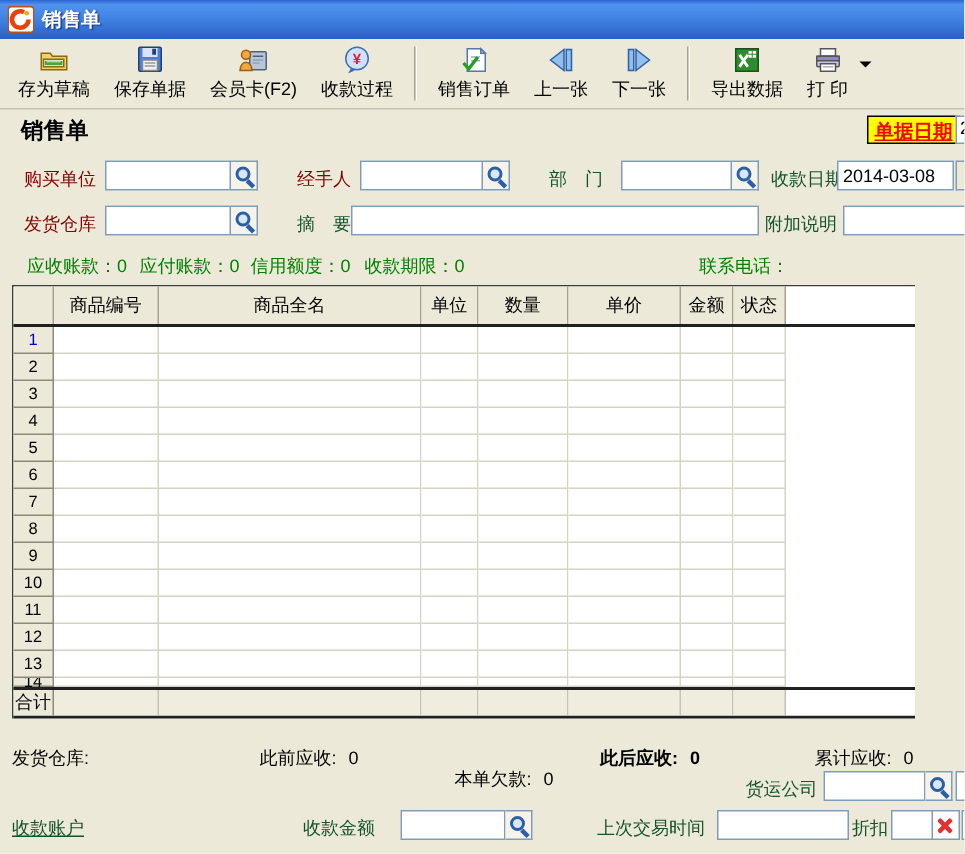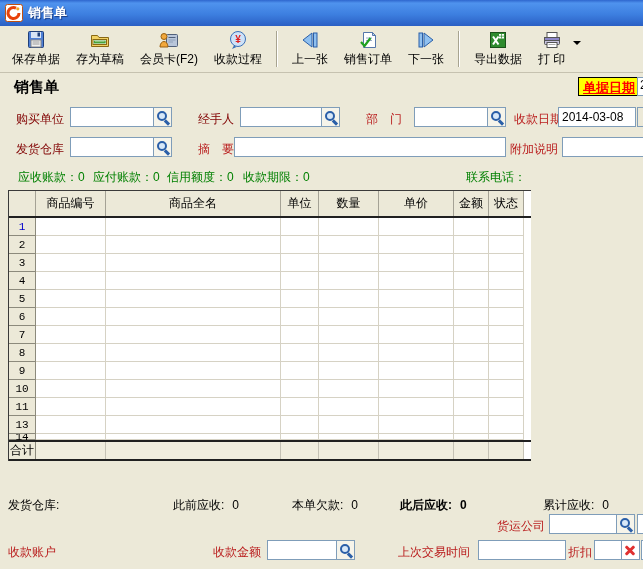--- a/index.html
+++ b/index.html
@@ -25,21 +25,21 @@
     border-top:4px solid #000; margin:0 8px 12px 0; cursor:pointer; }
 
   
   .page-title { position:absolute; left:14px; top:78px; font-size:15px; font-weight:bold; color:#000; }
   .doc-date-btn { position:absolute; left:578px; top:77px; height:19px; background:#FFFF00; color:#FF0000;
     border:1px solid #000; font-size:13px; font-weight:bold; padding:1px 4px; text-decoration:underline; cursor:pointer; }
   .doc-date-clip { position:absolute; left:637px; top:77px; width:10px; height:19px; background:#FFF;
     border:1px solid #7F9DB9; font-size:12px; padding-left:2px; overflow:hidden; }
 
   
-  .lbl { position:absolute; font-size:12px; color:#b91c1c; white-space:pre; }
+  .lbl { position:absolute; font-size:12px; color:#14532d; white-space:pre; }
   .lbl.req { color:#800000; }
   .ipt-group { position:absolute; display:flex; height:20px; }
   .ipt { height:20px; border:1px solid #7F9DB9; background:#FFF; font-size:12px; padding:1px 3px;
     font-family:inherit; color:#000; outline:none; }
   .lens-btn { width:18px; height:20px; border:1px solid #7F9DB9; border-left:none; background:#F6F4EA;
     display:flex; align-items:center; justify-content:center; cursor:pointer; }
   .lens { position:relative; width:14px; height:14px; }
   .lens::before { content:''; position:absolute; left:1px; top:1px; width:6px; height:6px;
     border:2px solid #2B5FA8; border-radius:50%; background:#D8E8F8; }
   .lens::after { content:''; position:absolute; left:9px; top:9px; width:6px; height:2.5px;
@@ -51,22 +51,22 @@
   .xbtn::before { transform:rotate(45deg); }
   .xbtn::after  { transform:rotate(-45deg); }
   .dd-clip { position:absolute; left:637px; top:107px; width:10px; height:20px; background:#ECE9D8;
     border:1px solid #7F9DB9; cursor:pointer; }
   .cut-box { position:absolute; background:#FFF; border:1px solid #7F9DB9; overflow:hidden; font-size:12px; }
 
   .stats-row { position:absolute; left:0; top:169px; width:643px; height:14px; }
   .stat { position:absolute; font-size:12px; color:#008000; white-space:nowrap; }
 
   
-  .tbl { position:absolute; left:8px; top:190px; width:523px; background:#FFF;
-    border-left:1px solid #3A3A3A; border-top:1px solid #3A3A3A;font-family:Liberation Mono, monospace; }
+  .tbl { position:absolute; left:8px; top:190px; width:602px; background:#FFF;
+    border-left:1px solid #3A3A3A; border-top:1px solid #3A3A3A; }
   .tbl-header { display:flex; height:27px; border-bottom:2px solid #202020; }
   .th { background:#ECE9D8; border-right:1px solid #A5A295; display:flex; align-items:center;
     justify-content:center; font-size:12px; color:#000; }
   .th-filler { background:#FFF; flex:1; }
   .tbl-row { display:flex; height:18px; }
   .tbl-row.sliver { height:6px; overflow:hidden; }
   .num { background:#ECE9D8; border-right:1px solid #8C8A7C; border-bottom:1px solid #8C8A7C;
     display:flex; align-items:center; justify-content:center; font-size:11px; color:#000; cursor:pointer; }
   .num.active { color:#0000CC; }
   .cell { background:#FFF; border-right:1px solid #D6D2C4; border-bottom:1px solid #D6D2C4; cursor:text; }
@@ -95,44 +95,44 @@
           <circle cx="12.8" cy="4.8" r="1.6" fill="#F5A623"></circle>
         </svg>
       </span>
     <span class="title-text">销售单</span>
   </div>
 
   <div class="toolbar" id="toolbar">
       <div class="tb-btn">
         <span class="tb-icon">
           <svg width="22" height="20" viewBox="0 0 22 20">
+            <path d="M2.5 5.5h6l1.5 2h9.5v9H2.5z" fill="#F2D264" stroke="#8A6914"></path>
+            <rect x="4" y="9.5" width="13.5" height="5" fill="#FFF" stroke="#8A6914"></rect>
+            <rect x="4.8" y="10.5" width="11.9" height="3" fill="#49A33A"></rect>
+            <line x1="6" y1="11.2" x2="15.5" y2="11.2" stroke="#E8F5E0" stroke-width="0.6"></line>
+          </svg>
+        </span>
+        <span class="tb-label">存为草稿</span>
+      </div>
+      <div class="tb-btn">
+        <span class="tb-icon">
+          <svg width="22" height="20" viewBox="0 0 22 20">
             <rect x="3.5" y="1.5" width="15" height="16" rx="1" fill="#4E7FD6" stroke="#1F3F7A"></rect>
             <rect x="6" y="2" width="10" height="6" fill="#D8E4F5"></rect>
             <rect x="12.5" y="2.5" width="2.5" height="4" fill="#1F3F7A"></rect>
             <rect x="6" y="10" width="10" height="7" fill="#F0F0F0" stroke="#888"></rect>
             <line x1="7.5" y1="12" x2="14.5" y2="12" stroke="#999"></line>
             <line x1="7.5" y1="14" x2="14.5" y2="14" stroke="#999"></line>
           </svg>
         </span>
         <span class="tb-label">保存单据</span>
       </div>
       <div class="tb-btn">
         <span class="tb-icon">
           <svg width="22" height="20" viewBox="0 0 22 20">
-            <path d="M2.5 5.5h6l1.5 2h9.5v9H2.5z" fill="#F2D264" stroke="#8A6914"></path>
-            <rect x="4" y="9.5" width="13.5" height="5" fill="#FFF" stroke="#8A6914"></rect>
-            <rect x="4.8" y="10.5" width="11.9" height="3" fill="#49A33A"></rect>
-            <line x1="6" y1="11.2" x2="15.5" y2="11.2" stroke="#E8F5E0" stroke-width="0.6"></line>
-          </svg>
-        </span>
-        <span class="tb-label">存为草稿</span>
-      </div>
-      <div class="tb-btn">
-        <span class="tb-icon">
-          <svg width="22" height="20" viewBox="0 0 22 20">
             <rect x="8.5" y="4.5" width="11" height="12" rx="1" fill="#B9C6DA" stroke="#51607A"></rect>
             <line x1="10.5" y1="7.5" x2="17.5" y2="7.5" stroke="#51607A"></line>
             <line x1="10.5" y1="10" x2="17.5" y2="10" stroke="#8FA0B8"></line>
             <line x1="10.5" y1="12" x2="15" y2="12" stroke="#8FA0B8"></line>
             <circle cx="6" cy="6.5" r="3" fill="#F2A83C" stroke="#9A6010"></circle>
             <path d="M2 17c0-3.2 1.8-5.5 4-5.5s4 2.3 4 5.5z" fill="#F2A83C" stroke="#9A6010"></path>
           </svg>
         </span>
         <span class="tb-label">会员卡(F2)</span>
       </div>
@@ -143,37 +143,37 @@
             <path d="M7 15.5l-2 3.5 4.5-2z" fill="#3A70B8"></path>
             <text x="11" y="12.5" font-size="10" font-weight="bold" fill="#E02020" text-anchor="middle">¥</text>
           </svg>
         </span>
         <span class="tb-label">收款过程</span>
       </div>
       <span class="tb-sep"></span>
       <div class="tb-btn">
         <span class="tb-icon">
           <svg width="22" height="20" viewBox="0 0 22 20">
-            <polygon points="4,10 13,3 13,17" fill="#8FC0F0" stroke="#2B5FA8"></polygon>
-            <rect x="14.5" y="3" width="3.5" height="14" fill="#8FC0F0" stroke="#2B5FA8"></rect>
-          </svg>
-        </span>
-        <span class="tb-label">上一张</span>
-      </div>
-      <div class="tb-btn">
-        <span class="tb-icon">
-          <svg width="22" height="20" viewBox="0 0 22 20">
             <path d="M6.5 2.5h9l3 3v12h-12z" fill="#FFF" stroke="#5577AA"></path>
             <path d="M15.5 2.5v3h3z" fill="#C8D8F0" stroke="#5577AA"></path>
             <line x1="9" y1="8" x2="15" y2="8" stroke="#99AACC"></line>
             <line x1="9" y1="10.5" x2="15" y2="10.5" stroke="#99AACC"></line>
             <path d="M4 12l3.5 4 6-8" fill="none" stroke="#1FA11F" stroke-width="2.2"></path>
           </svg>
         </span>
         <span class="tb-label">销售订单</span>
+      </div>
+      <div class="tb-btn">
+        <span class="tb-icon">
+          <svg width="22" height="20" viewBox="0 0 22 20">
+            <polygon points="4,10 13,3 13,17" fill="#8FC0F0" stroke="#2B5FA8"></polygon>
+            <rect x="14.5" y="3" width="3.5" height="14" fill="#8FC0F0" stroke="#2B5FA8"></rect>
+          </svg>
+        </span>
+        <span class="tb-label">上一张</span>
       </div>
       <div class="tb-btn">
         <span class="tb-icon">
           <svg width="22" height="20" viewBox="0 0 22 20">
             <rect x="4" y="3" width="3.5" height="14" fill="#8FC0F0" stroke="#2B5FA8"></rect>
             <polygon points="18,10 9,3 9,17" fill="#8FC0F0" stroke="#2B5FA8"></polygon>
           </svg>
         </span>
         <span class="tb-label">下一张</span>
       </div>
@@ -387,20 +387,31 @@
         <div class="cell" style="width: 70px;"></div>
         <div class="cell" style="width: 175px;"></div>
         <div class="cell" style="width: 38px;"></div>
         <div class="cell" style="width: 60px;"></div>
         <div class="cell" style="width: 75px;"></div>
         <div class="cell" style="width: 35px;"></div>
         <div class="cell" style="width: 35px;"></div>
         <div class="row-filler"></div>
       </div>
       <div class="tbl-row">
+        <div class="num" style="width: 27px;">12</div>
+        <div class="cell" style="width: 70px;"></div>
+        <div class="cell" style="width: 175px;"></div>
+        <div class="cell" style="width: 38px;"></div>
+        <div class="cell" style="width: 60px;"></div>
+        <div class="cell" style="width: 75px;"></div>
+        <div class="cell" style="width: 35px;"></div>
+        <div class="cell" style="width: 35px;"></div>
+        <div class="row-filler"></div>
+      </div>
+      <div class="tbl-row">
         <div class="num" style="width: 27px;">13</div>
         <div class="cell" style="width: 70px;"></div>
         <div class="cell" style="width: 175px;"></div>
         <div class="cell" style="width: 38px;"></div>
         <div class="cell" style="width: 60px;"></div>
         <div class="cell" style="width: 75px;"></div>
         <div class="cell" style="width: 35px;"></div>
         <div class="cell" style="width: 35px;"></div>
         <div class="row-filler"></div>
       </div>
@@ -424,36 +435,36 @@
         <div class="fc" style="width: 75px;"></div>
         <div class="fc" style="width: 35px;"></div>
         <div class="fc" style="width: 35px;"></div>
         <div class="fc-filler"></div>
       </div>
     </div>
 
   <div class="summary-row" id="summary-row">
       <span class="sum-item" style="left: 8px;"><span>发货仓库:</span><span class="val"></span></span>
       <span class="sum-item" style="left: 173px;"><span>此前应收:</span><span class="val">0</span></span>
-      <span class="sum-item" style="left: 292px;"><span>本单欠款:</span><span class="val">0</span></span>
+      <span class="sum-item" style="left: 303px; margin-top: 14px;"><span>本单欠款:</span><span class="val">0</span></span>
       <span class="sum-item" style="left: 400px; font-weight: bold;"><span>此后应收:</span><span class="val">0</span></span>
       <span class="sum-item" style="left: 543px;"><span>累计应收:</span><span class="val">0</span></span>
     </div>
 
   <span class="lbl" style="left:497px; top:518px;">货运公司</span>
   <span class="ipt-group" style="left:549px; top:514px;">
     <input class="ipt" style="width: 68px;">
     <span class="lens-btn">
         <span class="lens"></span>
       </span>
   </span>
   <span class="cut-box" style="left:637px; top:514px; width:10px; height:20px;"></span>
 
-  <span class="lbl" style="left:8px; top:544px;">收款账户</span>
-  <span class="lbl" style="left:213px; top:544px;">收款金额</span>
+  <span class="lbl" style="left:8px; top:544px;text-decoration:underline;">收款账户</span>
+  <span class="lbl" style="left:202px; top:544px;">收款金额</span>
   <span class="ipt-group" style="left:267px; top:540px;">
     <input class="ipt" style="width: 70px;">
     <span class="lens-btn">
         <span class="lens"></span>
       </span>
   </span>
   <span class="lbl" style="left:398px; top:544px;">上次交易时间</span>
   <span class="ipt-group" style="left:478px; top:540px;">
     <input class="ipt" style="width: 88px;">
   </span>

